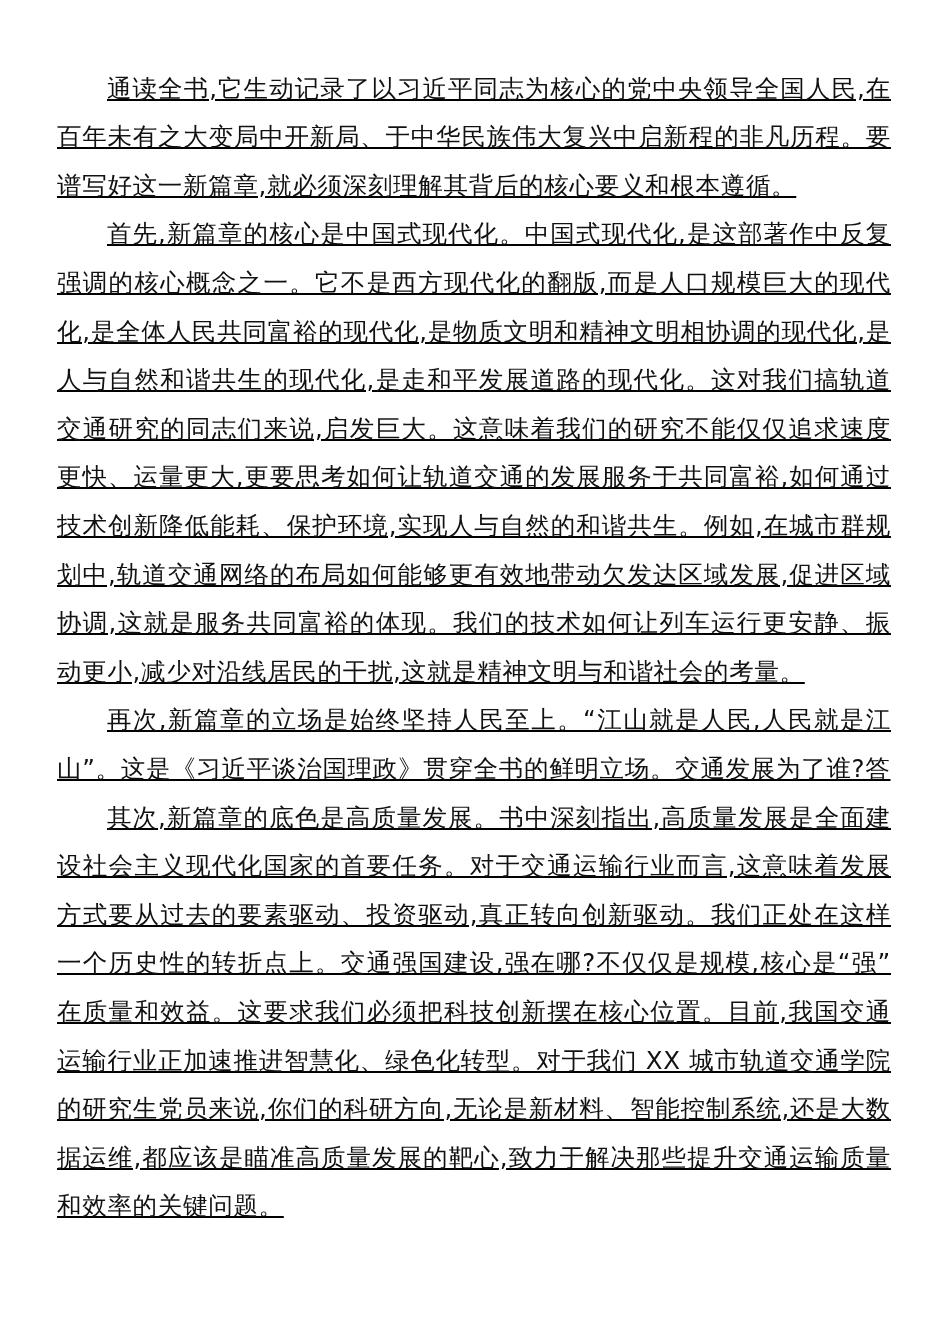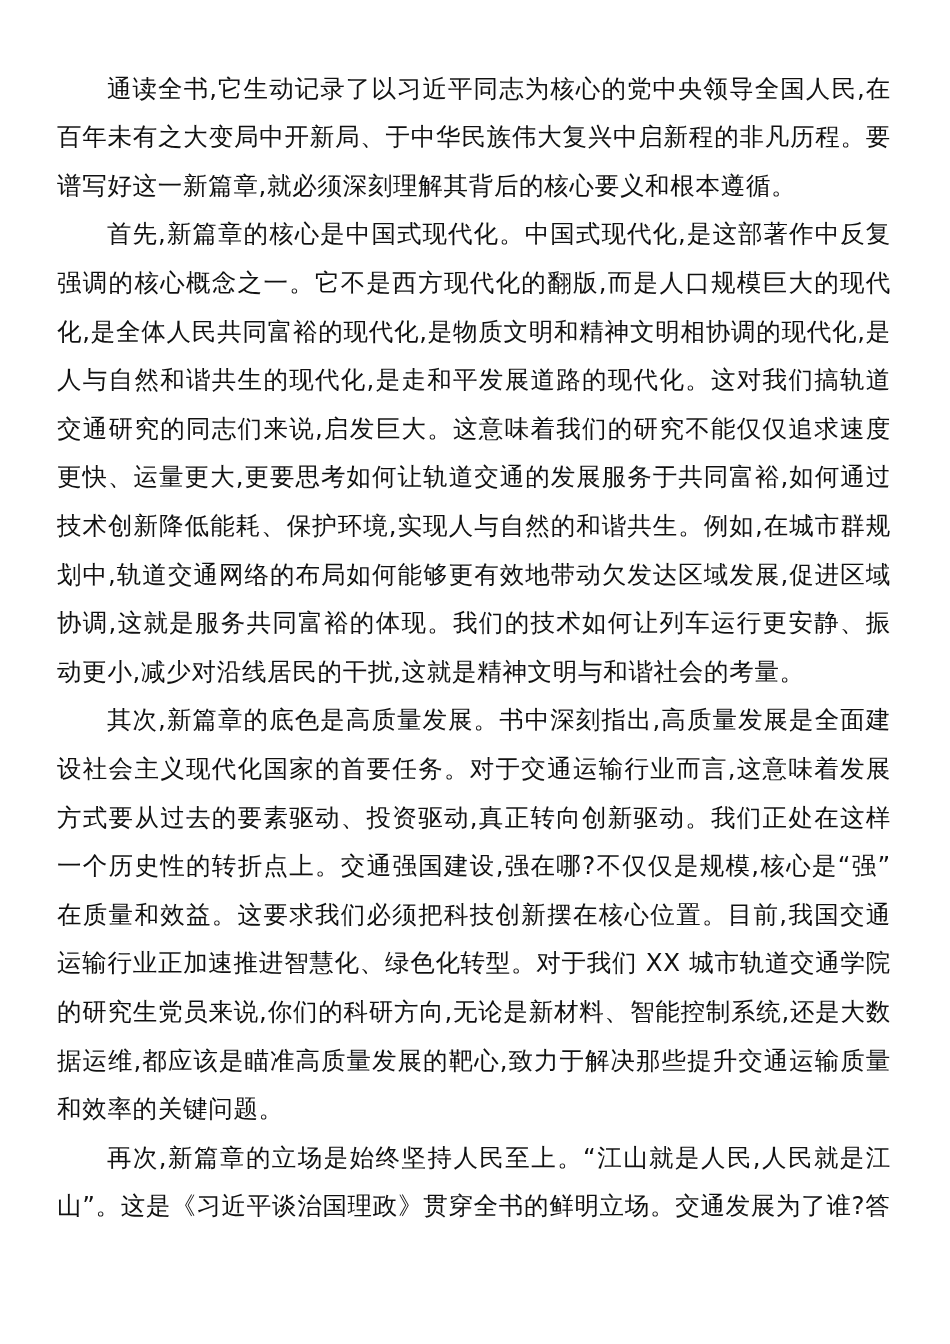--- a/index.html
+++ b/index.html
@@ -11,20 +11,21 @@
       width: 950px;
       height: 1344px;
       overflow: hidden;
       position: relative;
     }
     .page {
       position: absolute;
       left: 57px;
       top: 64.7px;
       width: 834px;
+      text-decoration: underline;
     }
     .para {
       margin: 0;
       padding: 0;
       font-family: "DejaVu Sans", "Liberation Sans", sans-serif;
       font-size: 24.5px;
       line-height: 48.6px;
       color: #111111;
       text-indent: 50px;
       text-align: justify;
@@ -33,15 +34,15 @@
       word-break: break-all;
       line-break: anywhere;
     }
   </style>
 </head>
 <body>
 
 <div class="page">
   <p class="para">通读全书,它生动记录了以习近平同志为核心的党中央领导全国人民,在百年未有之大变局中开新局、于中华民族伟大复兴中启新程的非凡历程。要谱写好这一新篇章,就必须深刻理解其背后的核心要义和根本遵循。</p>
   <p class="para">首先,新篇章的核心是中国式现代化。中国式现代化,是这部著作中反复强调的核心概念之一。它不是西方现代化的翻版,而是人口规模巨大的现代化,是全体人民共同富裕的现代化,是物质文明和精神文明相协调的现代化,是人与自然和谐共生的现代化,是走和平发展道路的现代化。这对我们搞轨道交通研究的同志们来说,启发巨大。这意味着我们的研究不能仅仅追求速度更快、运量更大,更要思考如何让轨道交通的发展服务于共同富裕,如何通过技术创新降低能耗、保护环境,实现人与自然的和谐共生。例如,在城市群规划中,轨道交通网络的布局如何能够更有效地带动欠发达区域发展,促进区域协调,这就是服务共同富裕的体现。我们的技术如何让列车运行更安静、振动更小,减少对沿线居民的干扰,这就是精神文明与和谐社会的考量。</p>
+  <p class="para">再次,新篇章的立场是始终坚持人民至上。“江山就是人民,人民就是江山”。这是《习近平谈治国理政》贯穿全书的鲜明立场。交通发展为了谁?答</p>
   <p class="para">其次,新篇章的底色是高质量发展。书中深刻指出,高质量发展是全面建设社会主义现代化国家的首要任务。对于交通运输行业而言,这意味着发展方式要从过去的要素驱动、投资驱动,真正转向创新驱动。我们正处在这样一个历史性的转折点上。交通强国建设,强在哪?不仅仅是规模,核心是“强”在质量和效益。这要求我们必须把科技创新摆在核心位置。目前,我国交通运输行业正加速推进智慧化、绿色化转型。对于我们 XX 城市轨道交通学院的研究生党员来说,你们的科研方向,无论是新材料、智能控制系统,还是大数据运维,都应该是瞄准高质量发展的靶心,致力于解决那些提升交通运输质量和效率的关键问题。</p>
-  <p class="para">再次,新篇章的立场是始终坚持人民至上。“江山就是人民,人民就是江山”。这是《习近平谈治国理政》贯穿全书的鲜明立场。交通发展为了谁?答</p>
 </div>
 
 </body></html>

